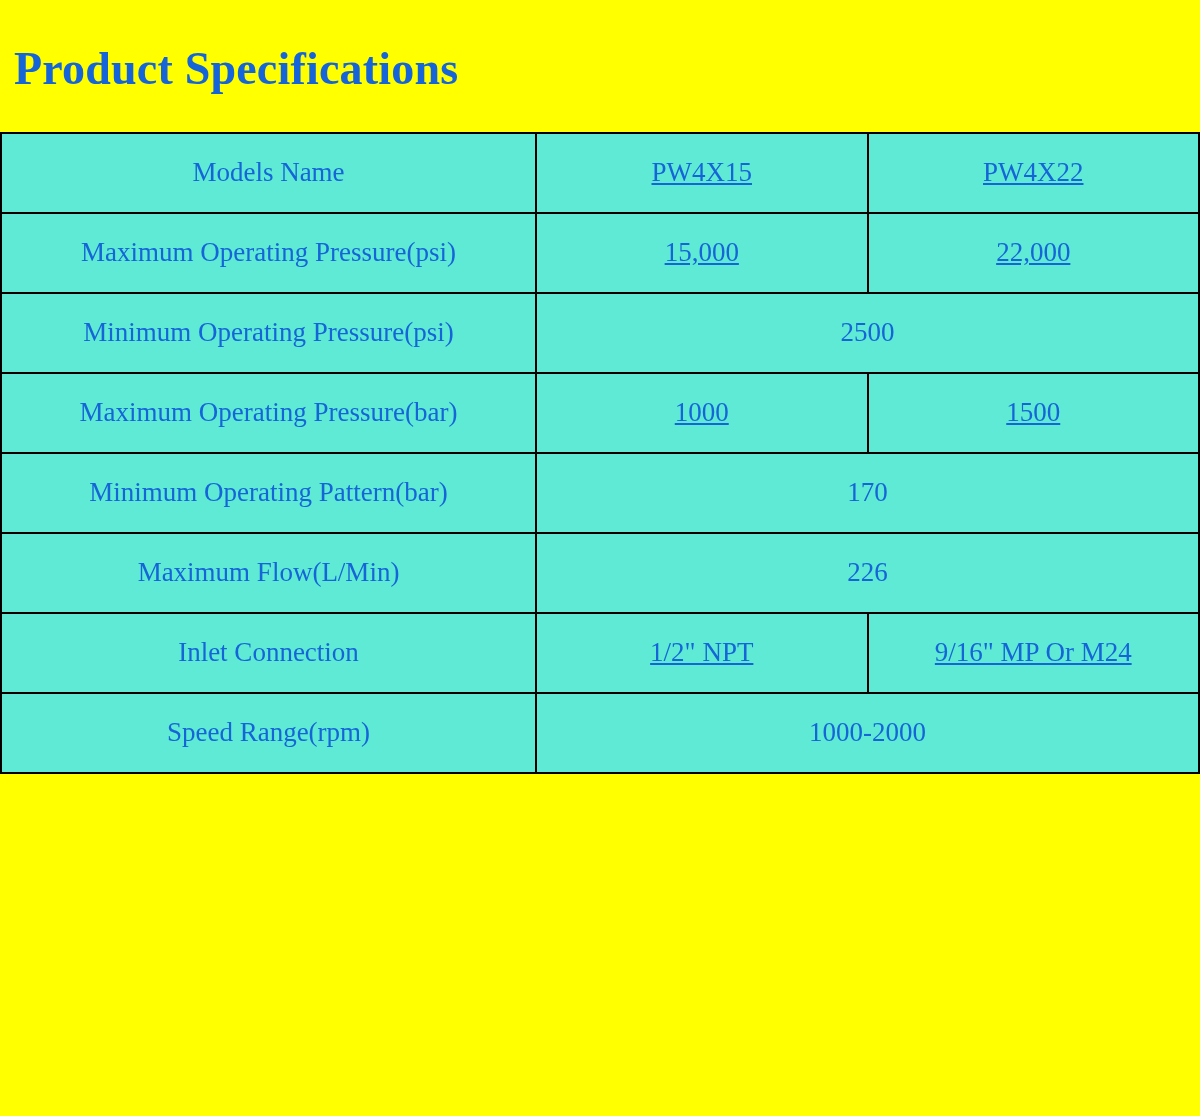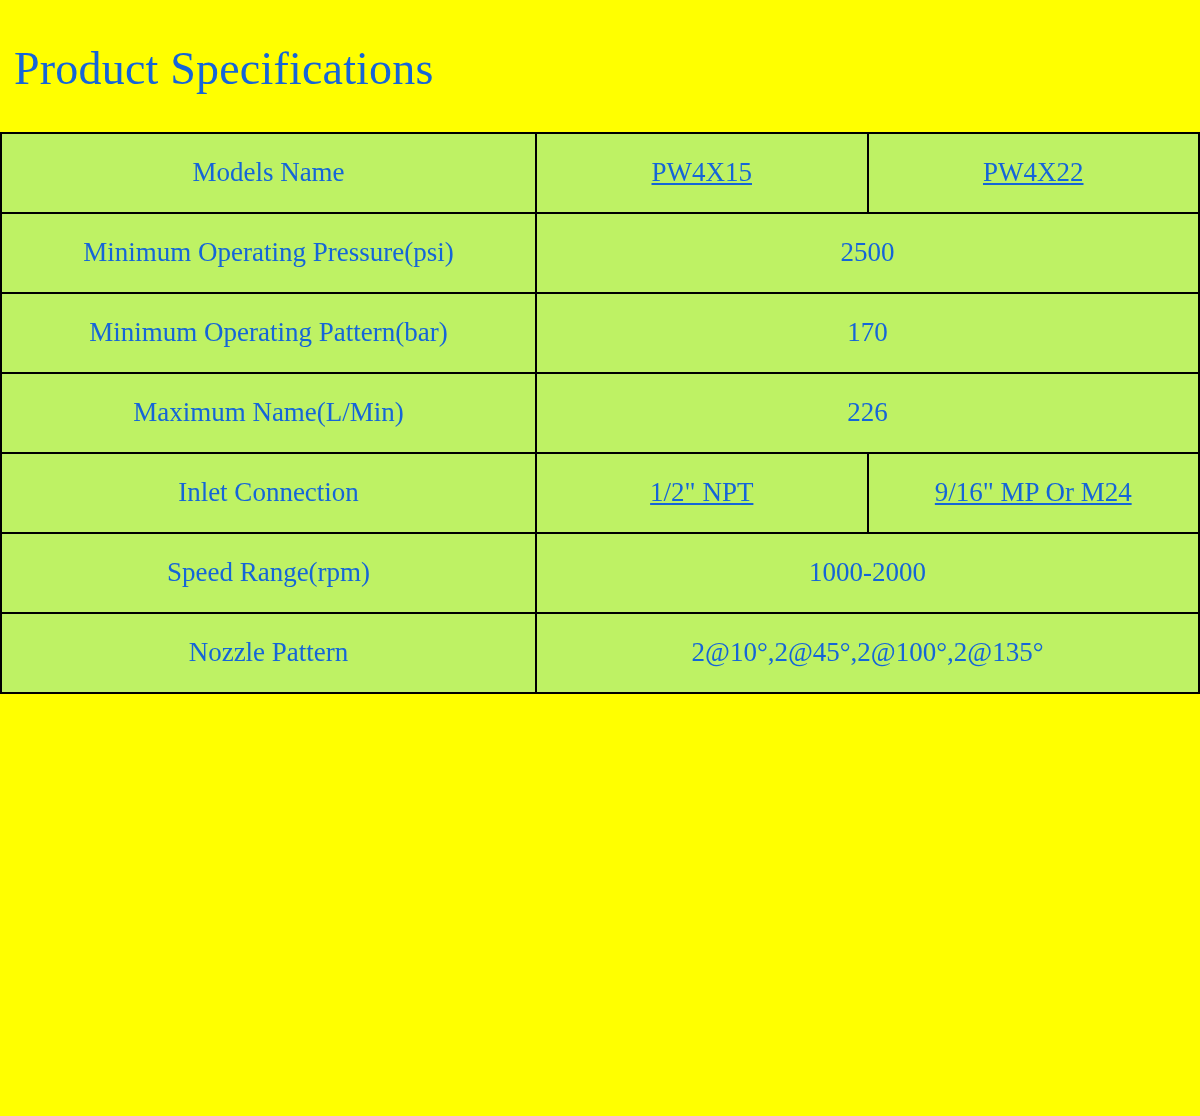--- a/index.html
+++ b/index.html
@@ -19,35 +19,35 @@
     height: 1116px;
     background: #ffff00;
     position: relative;
     box-sizing: border-box;
   }
   .page-title {
     font-size: 46px;
     color: #1565d8;
     padding: 14px 0 8px 14px;
     line-height: 1.05;
-    font-weight: normal;
+    font-weight: bold;
     letter-spacing: 0.2px;
   }
   table.spec-table {
     width: 1200px;
     border-collapse: collapse;
     table-layout: fixed;
     background: #ffff00;
   }
   table.spec-table td {
     border: 2px solid #000000;
     color: #1565d8;
     text-align: center;
     vertical-align: middle;
-    background: #bef264;
+    background: #5eead4;
     padding: 0;
     height: 78px;
     font-size: 27px;
     line-height: 1.15;
     white-space: nowrap;
     overflow: hidden;
   }
   td.label-cell {
     width: 533px;
     font-size: 28px;
@@ -76,52 +76,58 @@
 
   <table class="spec-table">
     <tbody>
 
       <tr>
         <td class="label-cell">Models Name</td>
         <td class="value-cell">PW4X15</td>
         <td class="value-cell">PW4X22</td>
       </tr>
 
+      <tr>
+        <td class="label-cell">Maximum Operating Pressure(psi)</td>
+        <td class="value-cell">15,000</td>
+        <td class="value-cell">22,000</td>
+      </tr>
 
       <tr>
         <td class="label-cell">Minimum Operating Pressure(psi)</td>
         <td class="value-span" colspan="2">2500</td>
       </tr>
 
 
+      <tr>
+        <td class="label-cell">Maximum Operating Pressure(bar)</td>
+        <td class="value-cell">1000</td>
+        <td class="value-cell">1500</td>
+      </tr>
 
       <tr>
         <td class="label-cell">Minimum Operating Pattern(bar)</td>
         <td class="value-span" colspan="2">170</td>
       </tr>
 
       <tr>
-        <td class="label-cell">Maximum Name(L/Min)</td>
+        <td class="label-cell">Maximum Flow(L/Min)</td>
         <td class="value-span" colspan="2">226</td>
       </tr>
 
       <tr>
         <td class="label-cell">Inlet Connection</td>
         <td class="value-cell">1/2" NPT</td>
         <td class="value-cell">9/16" MP Or M24</td>
       </tr>
 
 
 
       <tr class="tall-row">
         <td class="label-cell">Speed Range(rpm)</td>
         <td class="value-span" colspan="2">1000-2000</td>
       </tr>
 
-      <tr class="nozzle-row">
-        <td class="label-cell">Nozzle Pattern</td>
-        <td class="value-span" colspan="2">2@10°,2@45°,2@100°,2@135°</td>
-      </tr>
 
     </tbody>
   </table>
 
 </div>
 
 </body></html>

